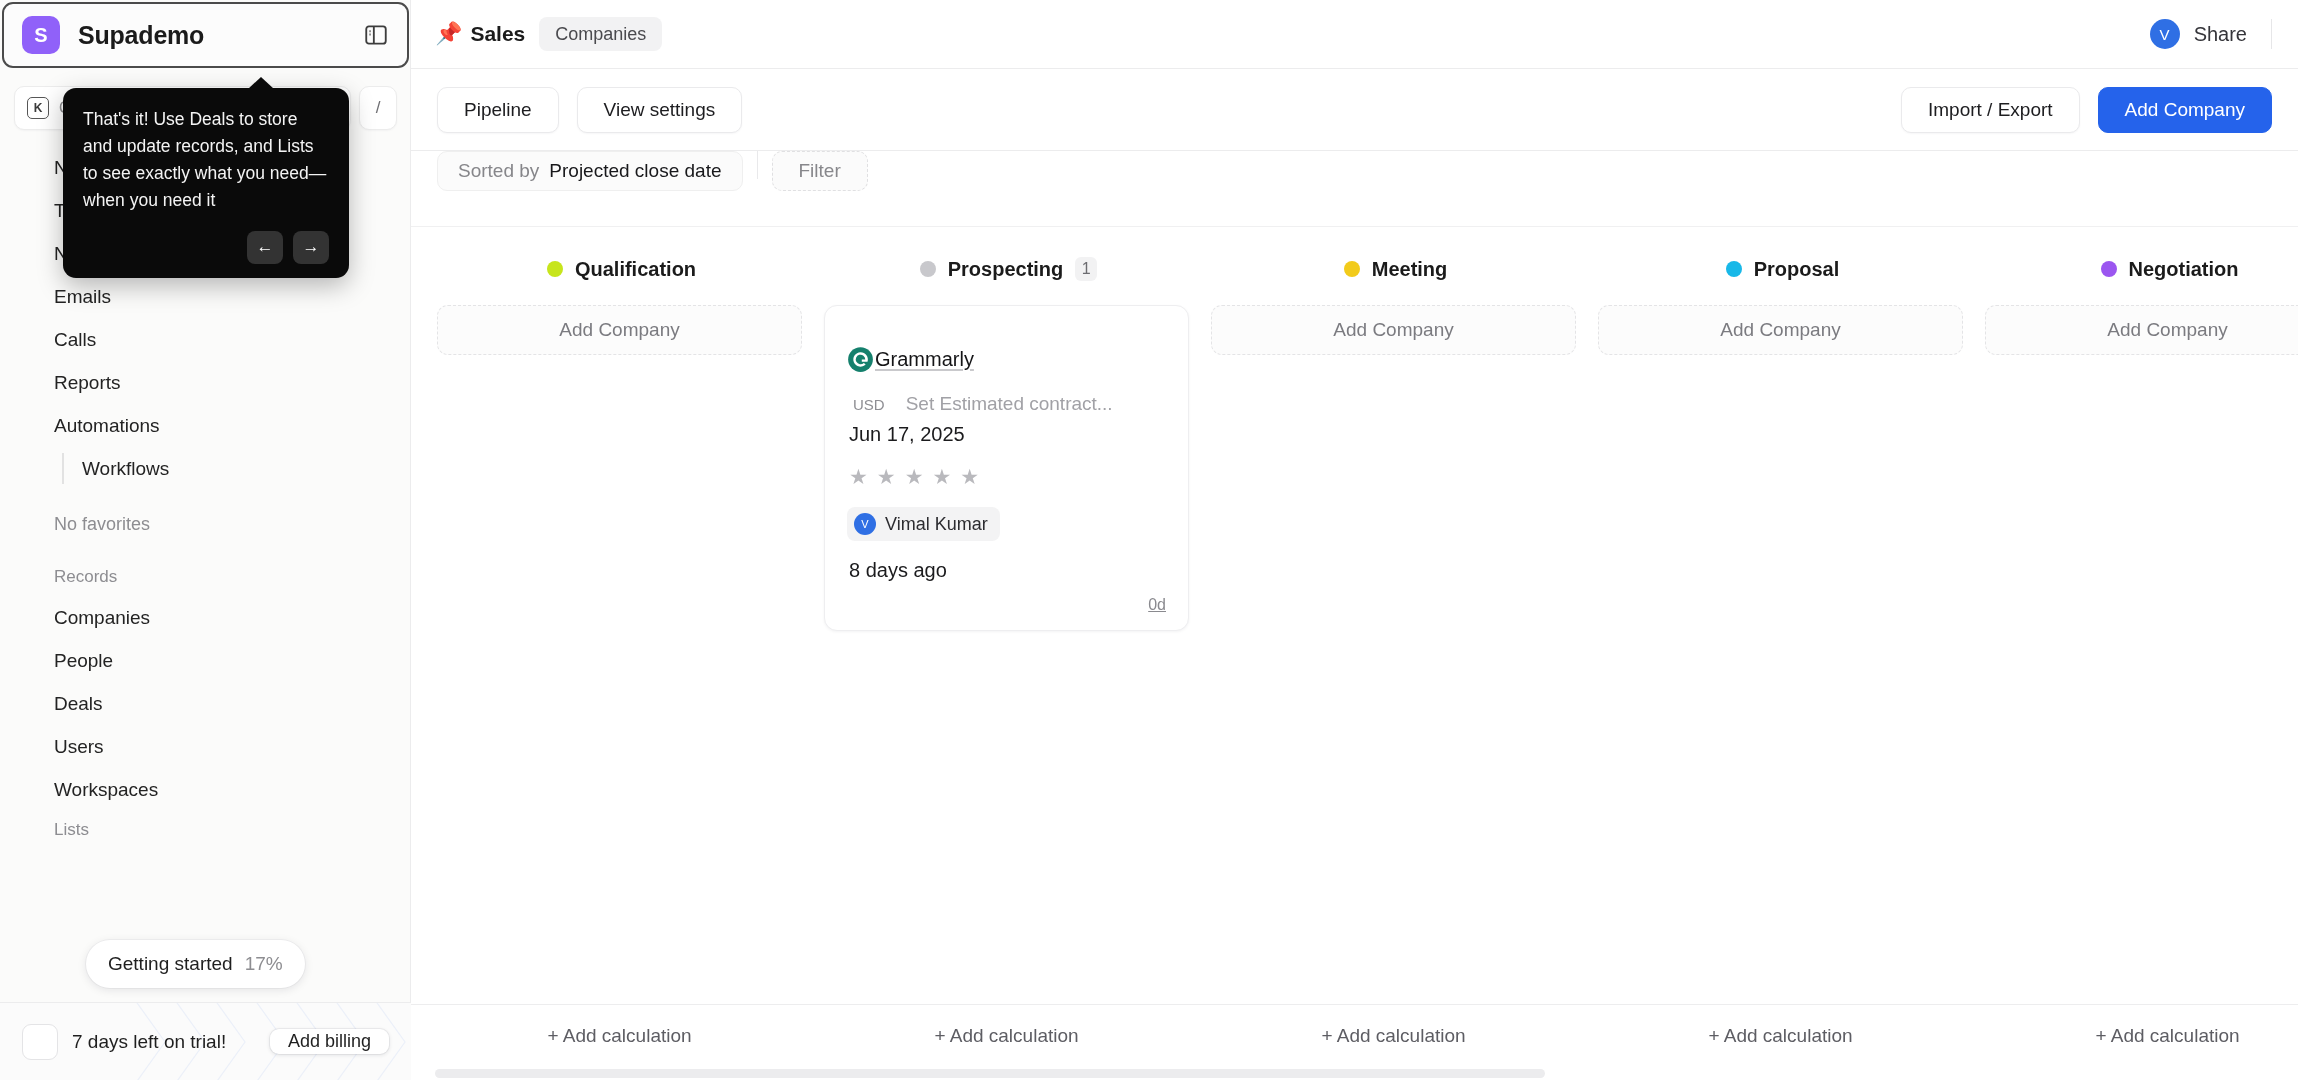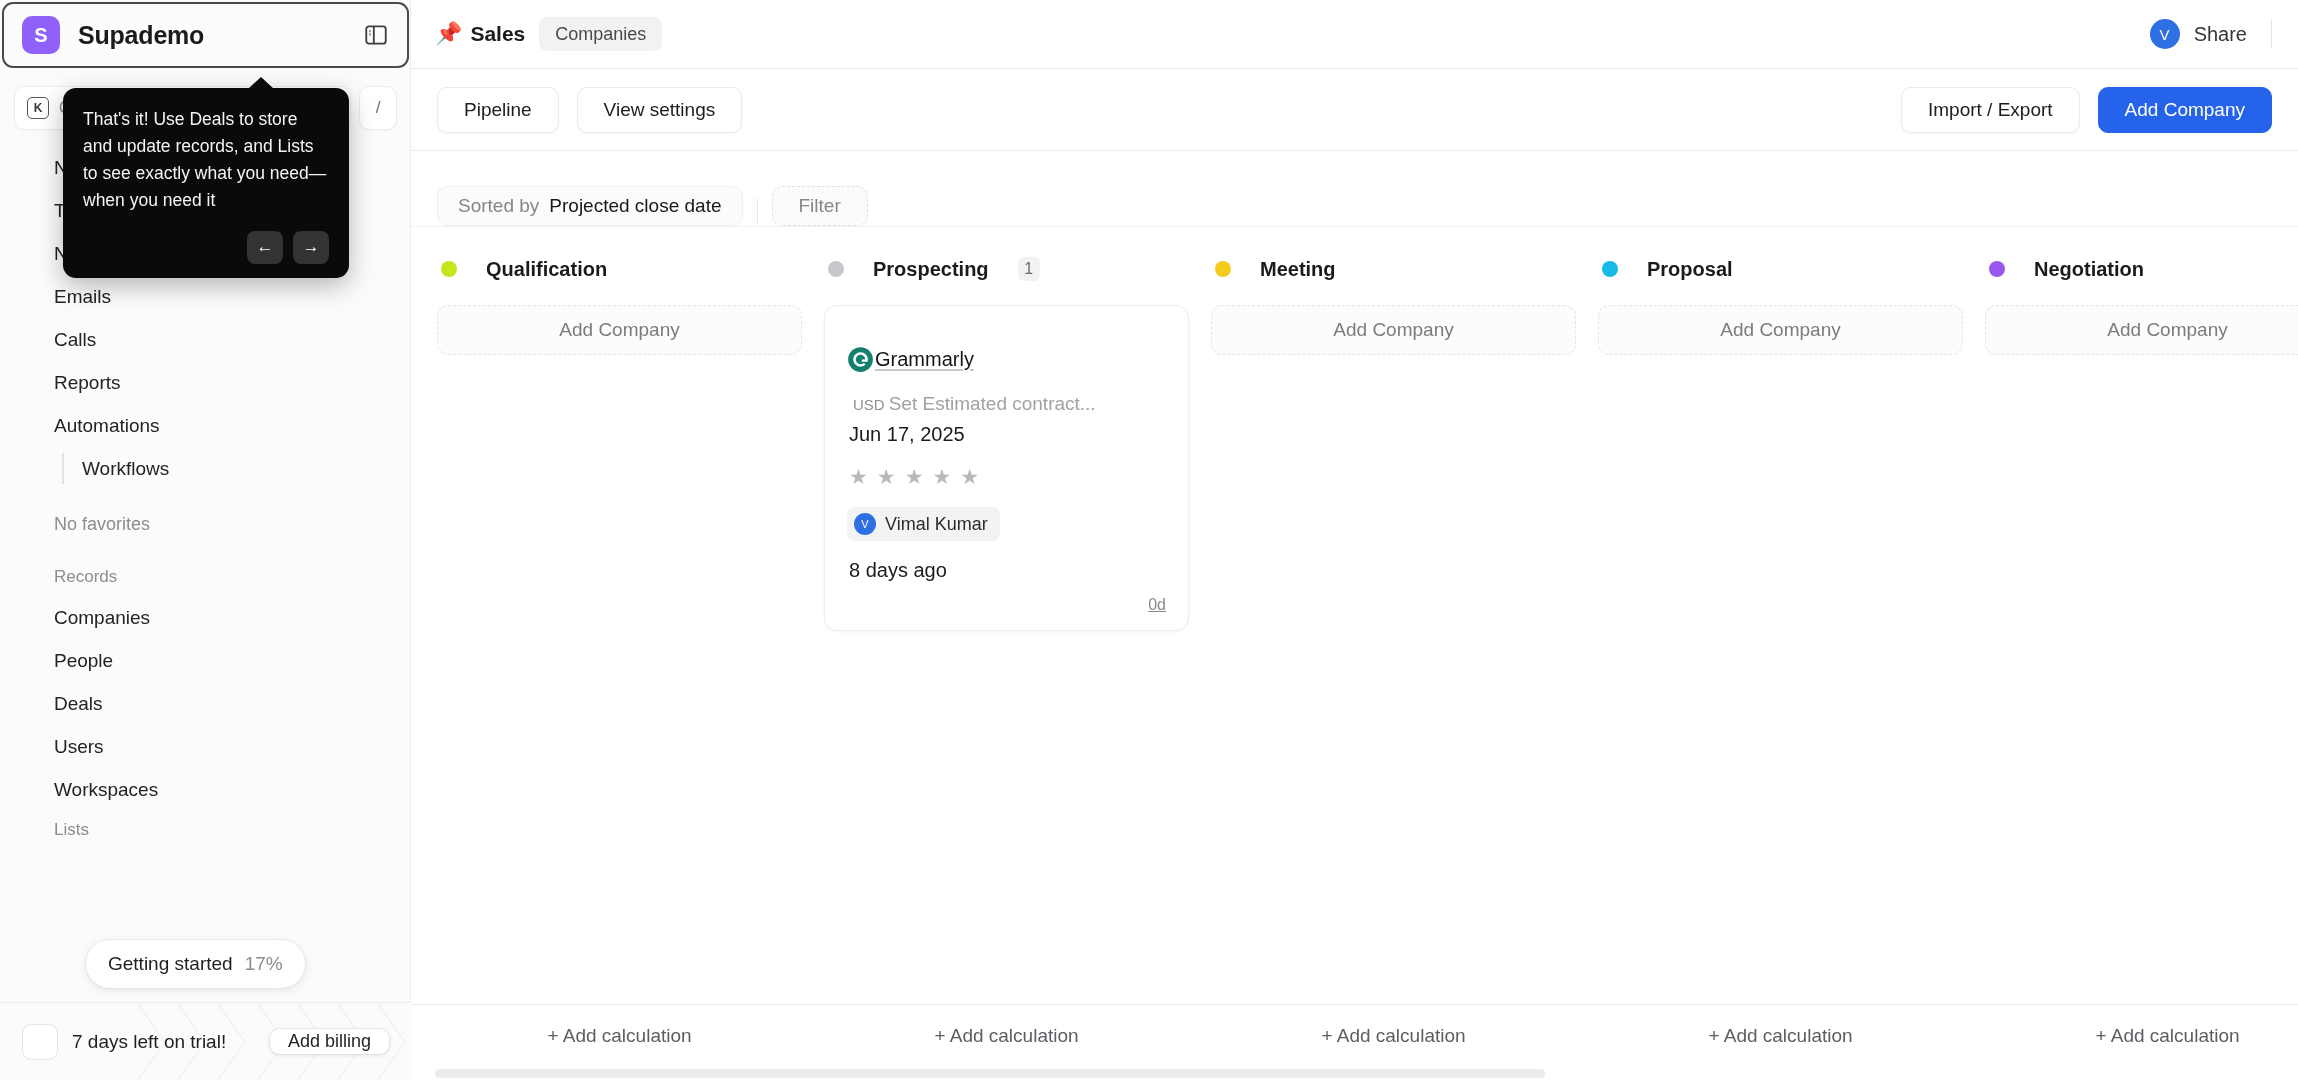--- a/index.html
+++ b/index.html
@@ -200,21 +200,21 @@
   .toolbar .right { margin-left: auto; display: flex; align-items: center; gap: 18px; }
   .btn-primary {
     height: 46px; padding: 0 26px;
     background: #2563eb; border: 1px solid #2563eb; border-radius: 10px;
     display: flex; align-items: center; justify-content: center;
     font-size: 19px; color: #fff; font-weight: 500; cursor: pointer;
   }
 
   .filterbar {
     height: 76px; border-bottom: 1px solid #f0f0f1;
-    display: flex; align-items: flex-end; padding: 0 26px;
+    display: flex; align-items: flex-start; padding: 0 26px;
     gap: 14px; flex: 0 0 76px;
   }
   .sorted-chip {
     height: 40px; padding: 0 20px;
     background: #fbfbfb; border: 1px solid #efefef; border-radius: 10px;
     display: flex; align-items: center; gap: 10px;
     font-size: 19px; cursor: pointer;
   }
   .sorted-label { color: #86868a; }
   .sorted-value { color: #18181b; font-weight: 500; }
@@ -226,21 +226,21 @@
     font-size: 19px; color: #87878b; cursor: pointer;
   }
 
   
   .board-wrap { flex: 1; position: relative; overflow: hidden; }
   .board {
     display: flex; padding: 22px 0 0 26px; gap: 22px;
     height: 100%;
   }
   .col { width: 365px; flex: 0 0 365px; }
-  .col-head { display: flex; align-items: center; gap: 29px; height: 40px; padding-left: 4px; }
+  .col-head { display: flex; align-items: center; gap: 12px; height: 40px; padding-left: 4px; justify-content: center; }
   .dot { width: 16px; height: 16px; border-radius: 50%; flex: 0 0 16px; }
   .col-title { font-size: 20px; font-weight: 600; color: #1b1b1b; }
   .col-count {
     min-width: 22px; height: 24px; padding: 0 6px;
     background: #f2f2f3; border-radius: 6px;
     display: flex; align-items: center; justify-content: center;
     font-size: 16px; color: #6c6c70;
   }
   .add-company-slot {
     margin-top: 16px; height: 50px;
@@ -256,21 +256,21 @@
     padding: 20px 22px 16px 22px;
     box-shadow: 0 1px 3px rgba(16,24,40,.05);
     cursor: pointer;
   }
   .card-head { display: flex; align-items: center; gap: 1px; margin-top: 20px; }
   .card-name {
     font-size: 20px; color: #151517; font-weight: 500;
     text-decoration: underline; text-underline-offset: 3px;
     text-decoration-color: #c9c9cc;
   }
-  .card-row { margin-top: 20px; display: flex; align-items: baseline; gap: 4px; padding-left: 6px; }
+  .card-row { margin-top: 20px; display: flex; align-items: baseline; gap: 21px; padding-left: 6px; }
   .cur { font-size: 15px; color: #8e8e93; }
   .amount-ph { font-size: 19px; color: #a1a1a6; }
   .card-date { margin-top: 8px; font-size: 20px; color: #1b1b1d; padding-left: 2px; }
   .stars { margin-top: 20px; display: flex; gap: 9px; padding-left: 2px; }
   .star { font-size: 21px; color: #b9b9bd; line-height: 1; }
   .owner-chip {
     margin-top: 20px; display: inline-flex; align-items: center; gap: 9px;
     height: 34px; padding: 0 12px 0 7px;
     background: #f3f3f4; border-radius: 8px;
   }

